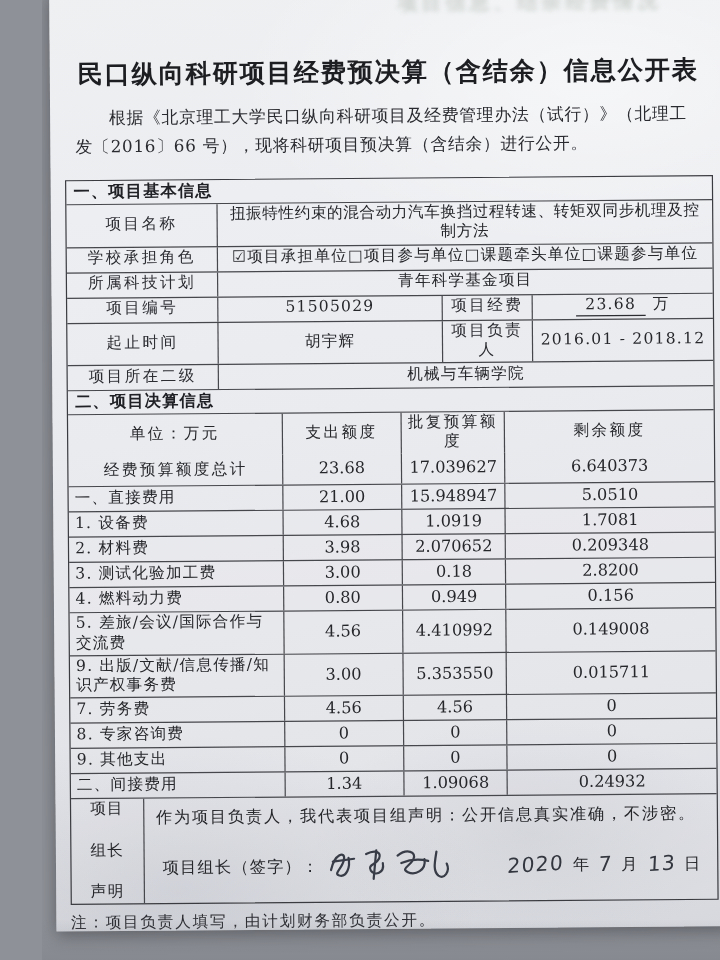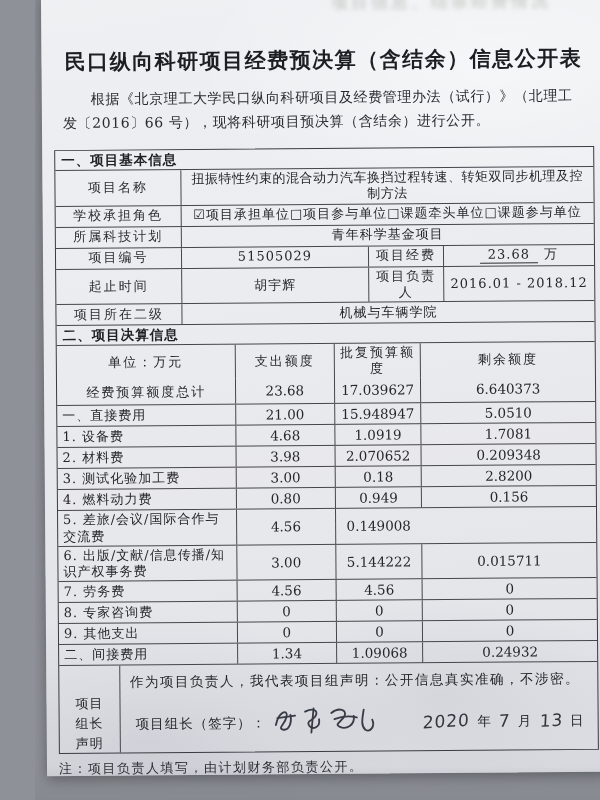--- a/index.html
+++ b/index.html
@@ -83,21 +83,21 @@
   .cols-b { grid-template-columns:33% 18.5% 16% 32.5%; }
   .bhead { min-height:24px; }
   .bhead .cell { letter-spacing:2px; }
   .budget-row .label-cell { justify-content:flex-start; text-align:left; padding-left:5px; letter-spacing:1px; }
   .budget-row.center-label .label-cell { justify-content:center; text-align:center; letter-spacing:2px; }
   .budget-row .num-cell { font-size:13.5px; }
   .budget-row.total-row { min-height:25px; }
 
   
   .decl-row { grid-template-columns:11.1% 88.9%; min-height:88px; }
-  .decl-head { flex-direction:column; justify-content:flex-end; gap:4px; letter-spacing:1px; }
+  .decl-head { flex-direction:column; justify-content:space-between; gap:4px; letter-spacing:1px; }
   .decl-body { flex-direction:column; align-items:stretch; justify-content:flex-start; padding:8px 8px 4px 10px; }
   .decl-statement { text-align:left; letter-spacing:1.5px; font-size:13.5px; }
   .sign-line {
     display:flex; align-items:flex-end; justify-content:center;
     margin-top:14px; gap:2px; font-size:13.5px; letter-spacing:1px;
   }
   .signature-svg { margin:0 6px -6px 2px; }
   .hand {
     font-family:"DejaVu Sans","Liberation Sans",sans-serif;
     font-size:17px; color:#33363e; font-weight:500;
@@ -211,26 +211,27 @@
             </div>
             <div class="trow cols-b budget-row">
               <div class="cell label-cell">4. 燃料动力费</div>
               <div class="cell num-cell">0.80</div>
               <div class="cell num-cell">0.949</div>
               <div class="cell num-cell">0.156</div>
             </div>
             <div class="trow cols-b budget-row">
               <div class="cell label-cell">5. 差旅/会议/国际合作与交流费</div>
               <div class="cell num-cell">4.56</div>
+              <div class="cell num-cell">4.410992</div>
               <div class="cell num-cell">0.149008</div>
             </div>
             <div class="trow cols-b budget-row">
-              <div class="cell label-cell">6. 出版/文献/信息传播/知识产权事务费</div>
+              <div class="cell label-cell">9. 出版/文献/信息传播/知识产权事务费</div>
               <div class="cell num-cell">3.00</div>
-              <div class="cell num-cell">5.144222</div>
+              <div class="cell num-cell">5.353550</div>
               <div class="cell num-cell">0.015711</div>
             </div>
             <div class="trow cols-b budget-row">
               <div class="cell label-cell">7. 劳务费</div>
               <div class="cell num-cell">4.56</div>
               <div class="cell num-cell">4.56</div>
               <div class="cell num-cell">0</div>
             </div>
             <div class="trow cols-b budget-row">
               <div class="cell label-cell">8. 专家咨询费</div>

